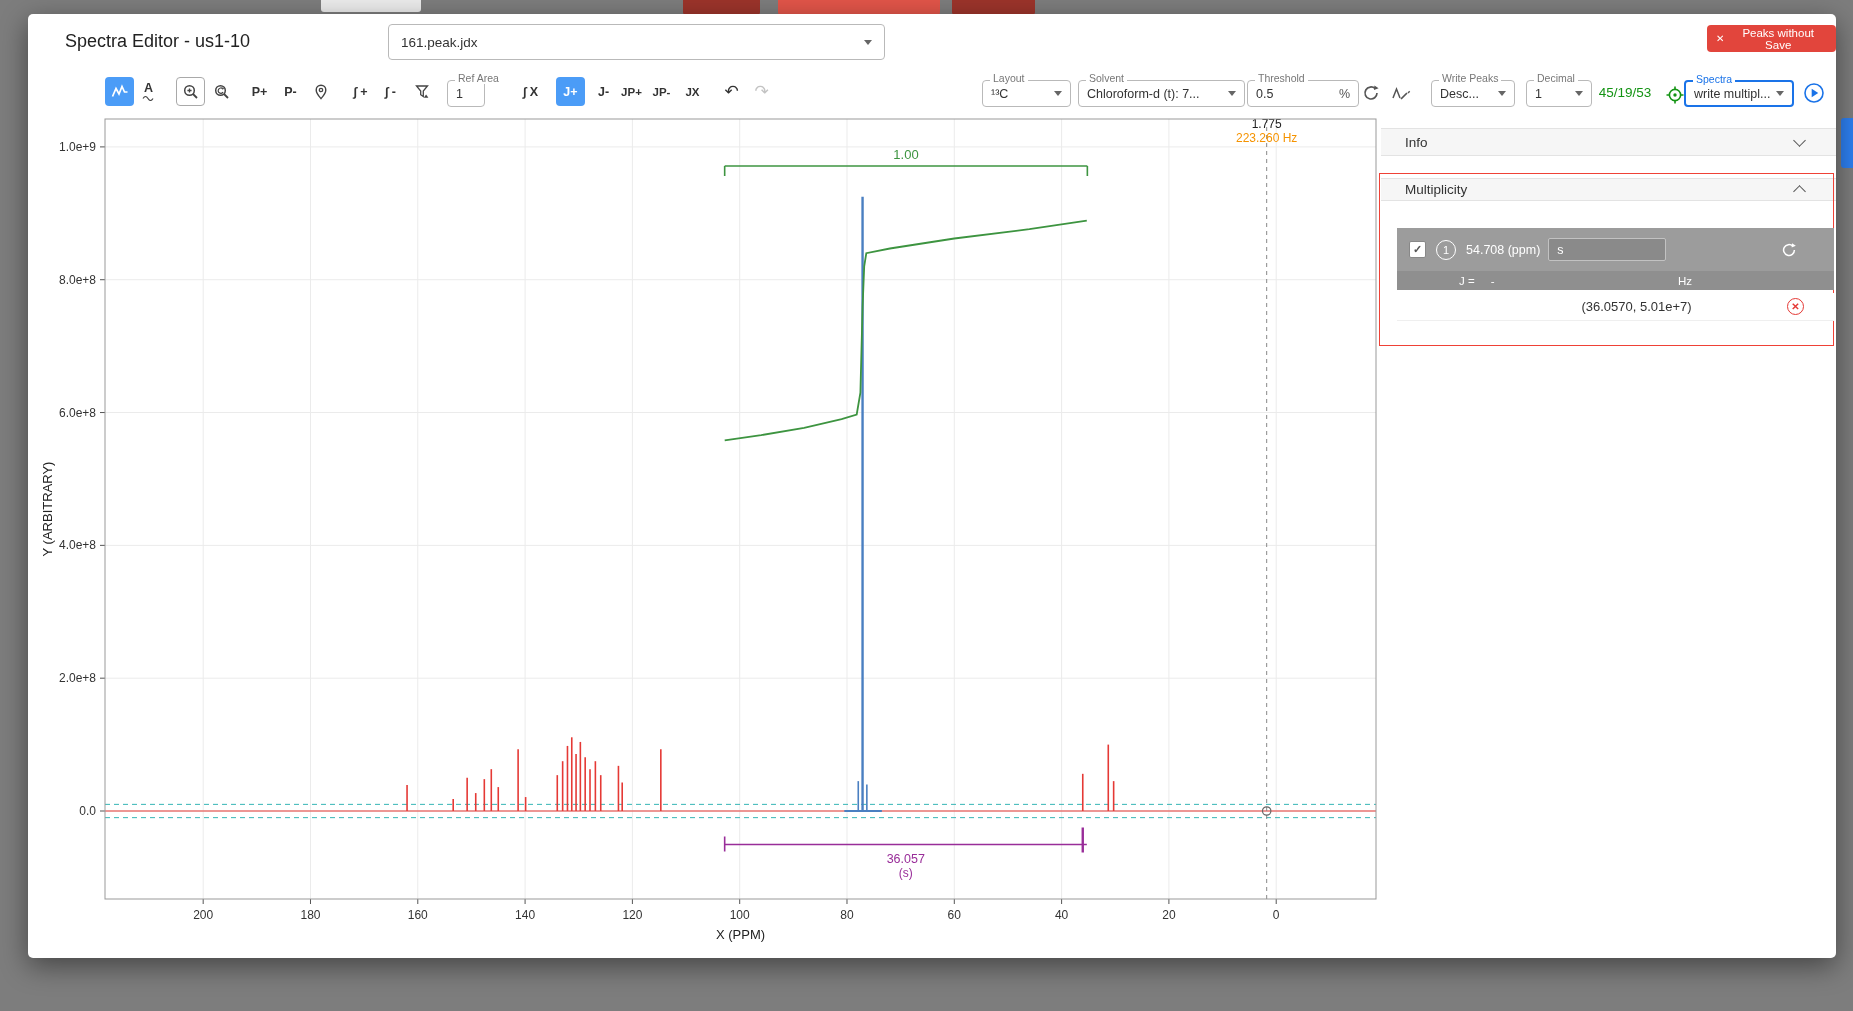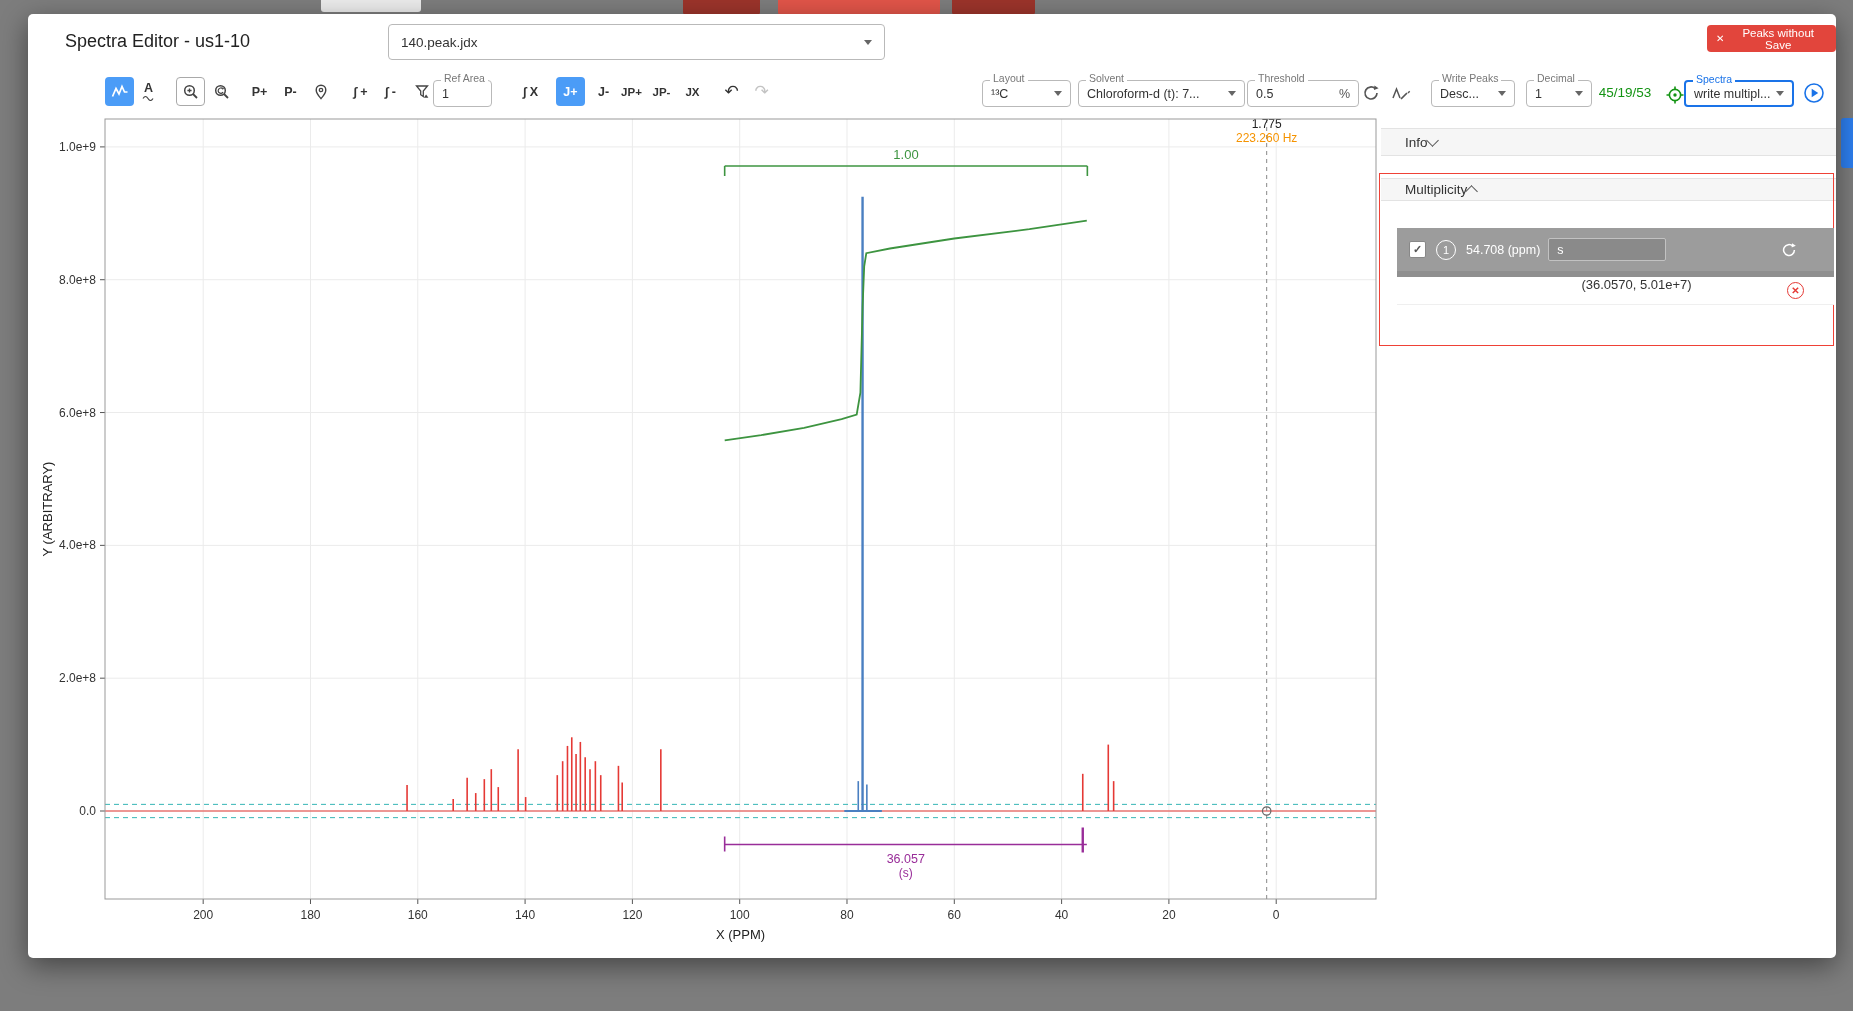--- a/index.html
+++ b/index.html
@@ -22,51 +22,51 @@
   .field .val{display:flex;align-items:center;height:100%;padding:0 8px;font-size:12.5px;color:#333;justify-content:space-between;gap:4px;box-sizing:border-box}
   .field .val .tx{white-space:nowrap;overflow:hidden;text-overflow:ellipsis}
   .field input{border:none;outline:none;width:100%;height:100%;font-size:12.5px;color:#333;font-family:inherit;padding:0;background:transparent}
   .field.focusd{border:2px solid #1a73e8}
   .field.focusd .lbl{color:#1a73e8}
   .caret{width:0;height:0;border-left:4.5px solid transparent;border-right:4.5px solid transparent;border-top:5px solid #666;flex:none}
   .suffix{color:#555;font-size:12.5px;flex:none}
   .icon-btn{position:absolute;top:66px;width:26px;height:26px;background:none;border:none;display:flex;align-items:center;justify-content:center;cursor:pointer;padding:0}
   .counter{position:absolute;left:1566px;top:71px;width:62px;text-align:center;font-size:13.5px;font-weight:500;color:#149414}
   .chart-area{position:absolute;left:10px;top:100px;width:1350px;height:840px;cursor:crosshair}
-  .panel-row{position:absolute;left:1353px;width:455px;background:#f6f6f6;border-top:1px solid #e3e3e3;border-bottom:1px solid #e3e3e3;display:flex;align-items:center;justify-content:flex-start;padding:0 32px 0 24px;box-sizing:border-box;font-size:13.5px;color:#333;cursor:pointer}
+  .panel-row{position:absolute;left:1353px;width:455px;background:#f6f6f6;border-top:1px solid #e3e3e3;border-bottom:1px solid #e3e3e3;display:flex;align-items:center;justify-content:space-between;padding:0 32px 0 24px;box-sizing:border-box;font-size:13.5px;color:#333;cursor:pointer}
   .chev{width:8px;height:8px;border-right:1.6px solid #555;border-bottom:1.6px solid #555;transform:rotate(45deg);margin-top:-4px;flex:none}
   .chev.up{transform:rotate(-135deg);margin-top:4px}
   .red-outline{position:absolute;left:1351px;top:159px;width:455px;height:173px;border:1px solid #ef4136;pointer-events:none;box-sizing:border-box}
   .mrow1{position:absolute;left:1369px;top:214px;width:437px;height:43px;background:#9c9c9c;display:flex;align-items:center;padding:0 12px;box-sizing:border-box;color:#fff;cursor:pointer}
   .cb{width:15px;height:15px;background:#fff;border:1px solid #888;border-radius:2px;display:flex;align-items:center;justify-content:center;font-size:11px;color:#555;font-weight:bold;flex:none;cursor:pointer}
   .idx{width:18px;height:18px;border:1.5px solid #fff;border-radius:50%;display:flex;align-items:center;justify-content:center;font-size:11px;margin-left:10px;flex:none}
   .ppmtx{margin-left:10px;font-size:12.5px;white-space:nowrap}
   .minput{width:118px;height:23px;background:#8a8a8a;border:1px solid #c2c2c2;color:#fff;font-size:12.5px;padding:0 8px;margin-left:8px;border-radius:2px;box-sizing:border-box;font-family:inherit;outline:none}
   .mrefresh{margin-left:auto;margin-right:24px;background:none;border:none;cursor:pointer;padding:0;display:flex}
   .mrow2{position:absolute;left:1369px;top:257px;width:437px;height:19px;background:#8f8f8f;display:flex;align-items:center;color:#fff;font-size:11.5px;padding:0 12px 0 62px;box-sizing:border-box}
   .mrow2 .jv{margin-left:16px}
   .mrow2 .hz{margin-left:auto;margin-right:130px}
-  .peakrow{position:absolute;left:1369px;top:263px;width:437px;height:28px;background:#fff;display:flex;align-items:flex-start;font-size:13px;color:#333;border-bottom:1px solid #efefef;box-sizing:border-box}
+  .peakrow{position:absolute;left:1369px;top:279px;width:437px;height:28px;background:#fff;display:flex;align-items:center;font-size:13px;color:#333;border-bottom:1px solid #efefef;box-sizing:border-box}
   .peakrow .ptx{margin:0 auto;padding-left:42px}
   .xcirc{width:17px;height:17px;border:1.5px solid #e53935;border-radius:50%;color:#e53935;font-size:10px;font-weight:bold;display:flex;align-items:center;justify-content:center;position:absolute;right:30px;top:5px;cursor:pointer;background:#fff;box-sizing:border-box}
 </style>
 </head>
 <body>
 
 <div class="frag" style="left:321px;top:0;width:100px;height:12px;background:#ececec"></div>
 <div class="frag" style="left:683px;top:0;width:77px;height:15px;background:#9c342b"></div>
 <div class="frag" style="left:778px;top:0;width:162px;height:15px;background:#e25549"></div>
 <div class="frag" style="left:952px;top:0;width:83px;height:15px;background:#9c342b"></div>
 <div class="frag" style="left:1841px;top:118px;width:12px;height:50px;background:#2d7ff0;border-radius:3px 0 0 3px"></div>
 
 <div class="modal">
 
   <div class="title">Spectra Editor - us1-10</div>
   <div class="file-select">
-    <span class="tx">140.peak.jdx</span>
+    <span class="tx">161.peak.jdx</span>
     <span class="caret"></span>
   </div>
   <button class="close-btn">
     <span class="x">✕</span>
     <span>Peaks without Save</span>
   </button>
 
   <button class="tbtn active" style="left:77px">
     <svg width="18" height="18" viewBox="0 0 18 18">
         <polyline points="1.5,13.5 5,5.5 8,11 11,3.5 13.5,9 16.5,9" fill="none" stroke="#fff" stroke-width="1.7"></polyline>
@@ -105,21 +105,21 @@
     </svg>
   </button>
   <button class="tbtn" style="left:318px">∫ +</button>
   <button class="tbtn" style="left:348px">∫ -</button>
   <button class="tbtn" style="left:379px">
     <svg width="18" height="18" viewBox="0 0 18 18">
       <path d="M3.5,3 h11 l-4.2,5 v5.5 l-2.6,-1.8 V8 Z" fill="none" stroke="#444" stroke-width="1.3"></path>
       <polygon points="10.8,14.8 15.4,14.8 13.1,11.4" fill="#444"></polygon>
     </svg>
   </button>
-  <div class="field" style="left:405px;width:59px">
+  <div class="field" style="left:419px;width:38px">
     <span class="lbl">Ref Area</span>
     <span class="val">
         <input value="1" style="">
       </span>
   </div>
   <button class="tbtn" style="left:488px">∫ X</button>
   <button class="tbtn active" style="left:528px">J+</button>
   <button class="tbtn" style="left:561px">J-</button>
   <button class="tbtn small" style="left:589px">JP+</button>
   <button class="tbtn small" style="left:619px">JP-</button>

